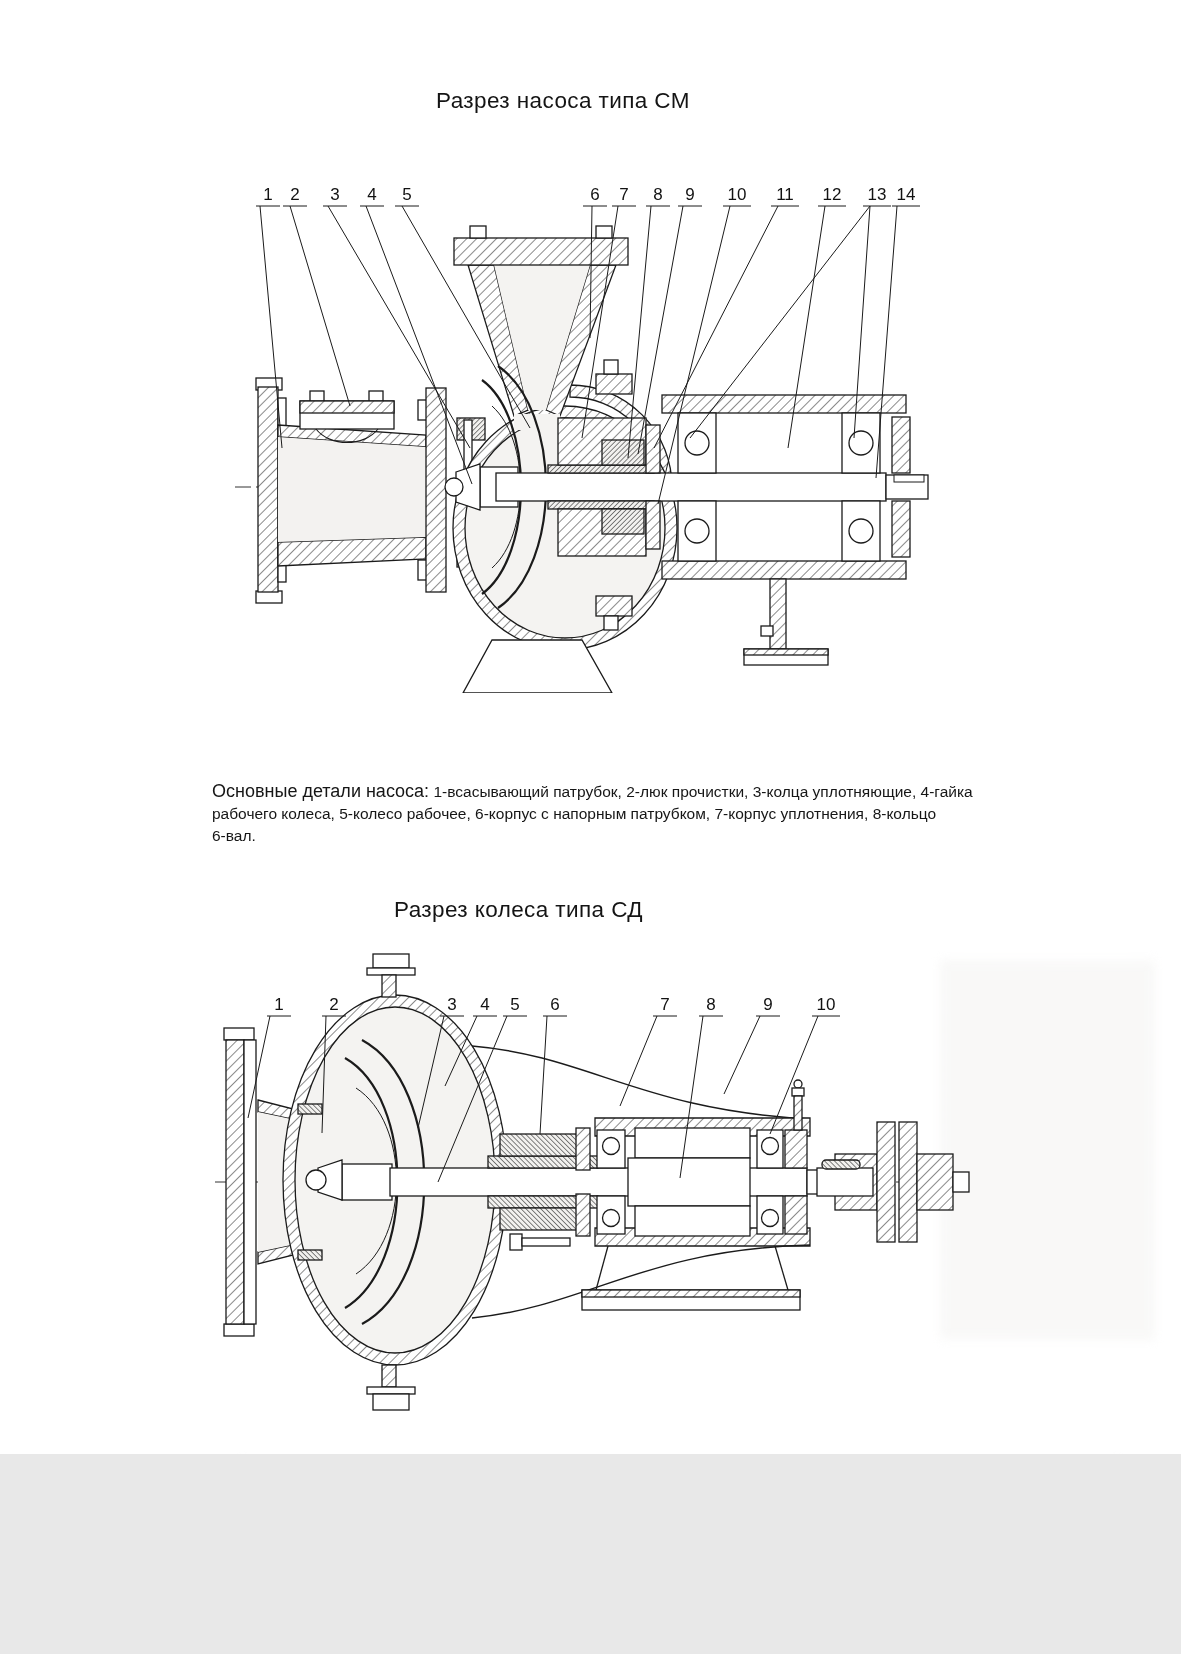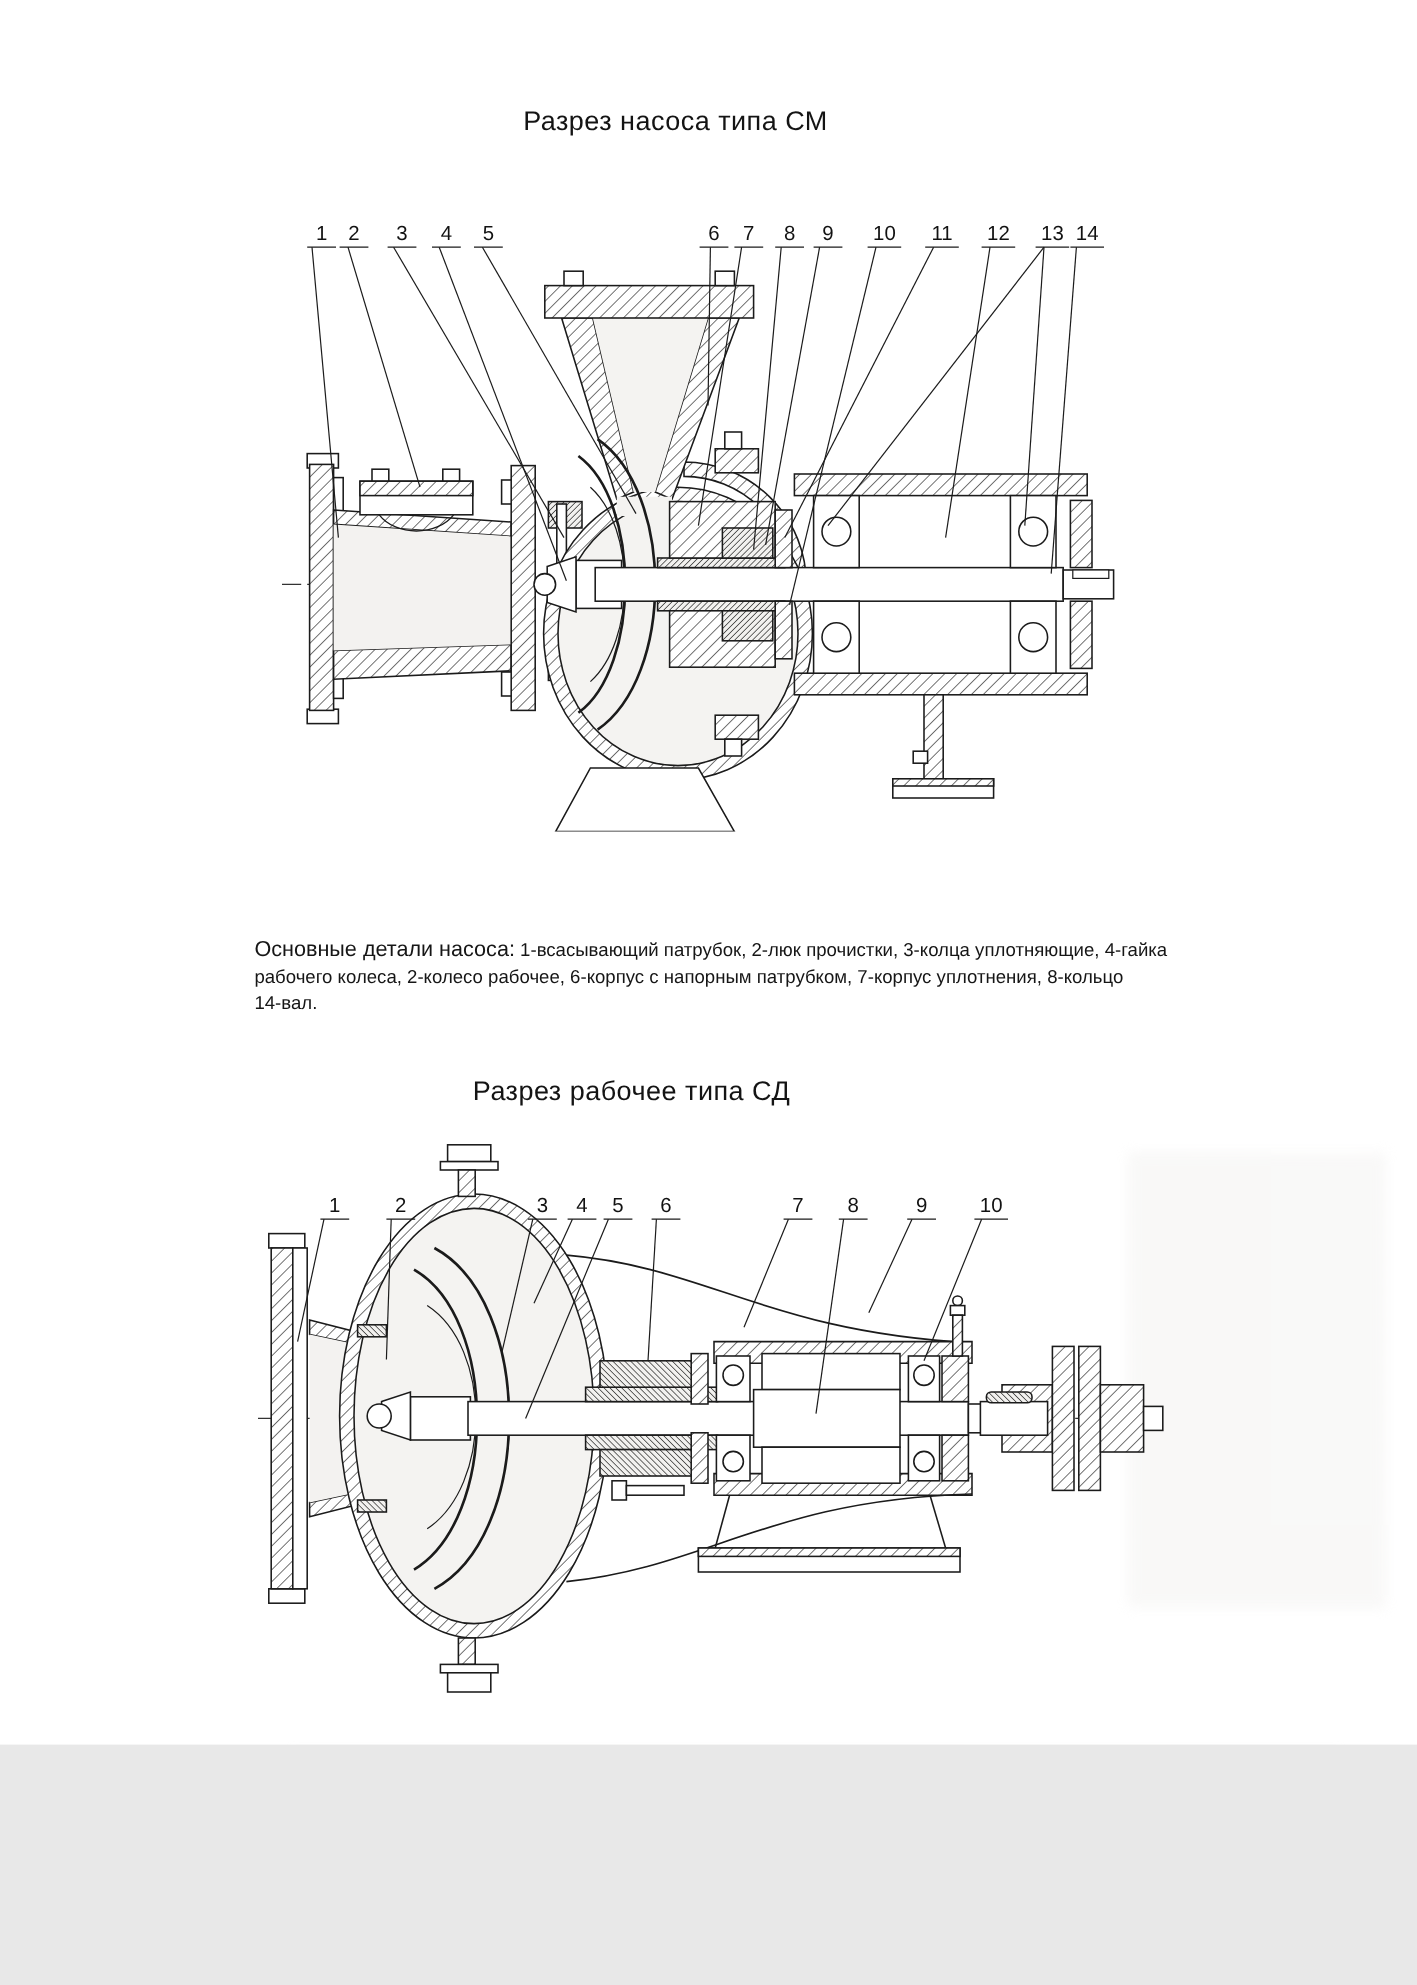--- a/index.html
+++ b/index.html
@@ -227,25 +227,25 @@
             <text x="676" y="52" text-anchor="middle" stroke="none">14</text>
             <line x1="662" y1="58" x2="690" y2="58"></line>
             <line x1="667" y1="58" x2="646" y2="330"></line>
           </g>
       </g>
     </g>
   </svg>
 
   <div class="caption" style="left:212px;top:735px;margin-top:45px;">
     <div class="cap-line"><span class="cap-lead">Основные детали насоса:</span><span> 1-всасывающий патрубок, 2-люк прочистки, 3-колца уплотняющие, 4-гайка</span></div>
-    <div class="cap-line">рабочего колеса, 2-колесо рабочее, 6-корпус с напорным патрубком, 7-корпус уплотнения, 8-кольцо</div>
-    <div class="cap-line">14-вал.</div>
+    <div class="cap-line">рабочего колеса, 5-колесо рабочее, 6-корпус с напорным патрубком, 7-корпус уплотнения, 8-кольцо</div>
+    <div class="cap-line">6-вал.</div>
   </div>
 
-  <h2 class="fig-title" style="left:394px;top:897px;">Разрез рабочее типа СД</h2>
+  <h2 class="fig-title" style="left:394px;top:897px;">Разрез колеса типа СД</h2>
 
   <svg style="left:210px;top:938px;" width="760" height="480" viewBox="0 0 760 480">
     <defs>
       <pattern id="h2" width="7" height="7" patternTransform="rotate(45)" patternUnits="userSpaceOnUse">
         <rect width="7" height="7" fill="#ffffff"></rect>
           <line x1="0" y1="0" x2="0" y2="7" stroke="#2a2a2a" stroke-width="1.1"></line>
       </pattern>
       <pattern id="hd2" width="3.5" height="3.5" patternTransform="rotate(-45)" patternUnits="userSpaceOnUse">
         <rect width="3.5" height="3.5" fill="#f2f1ef"></rect>
           <line x1="0" y1="0" x2="0" y2="3.5" stroke="#1e1e1e" stroke-width="1.1"></line>

